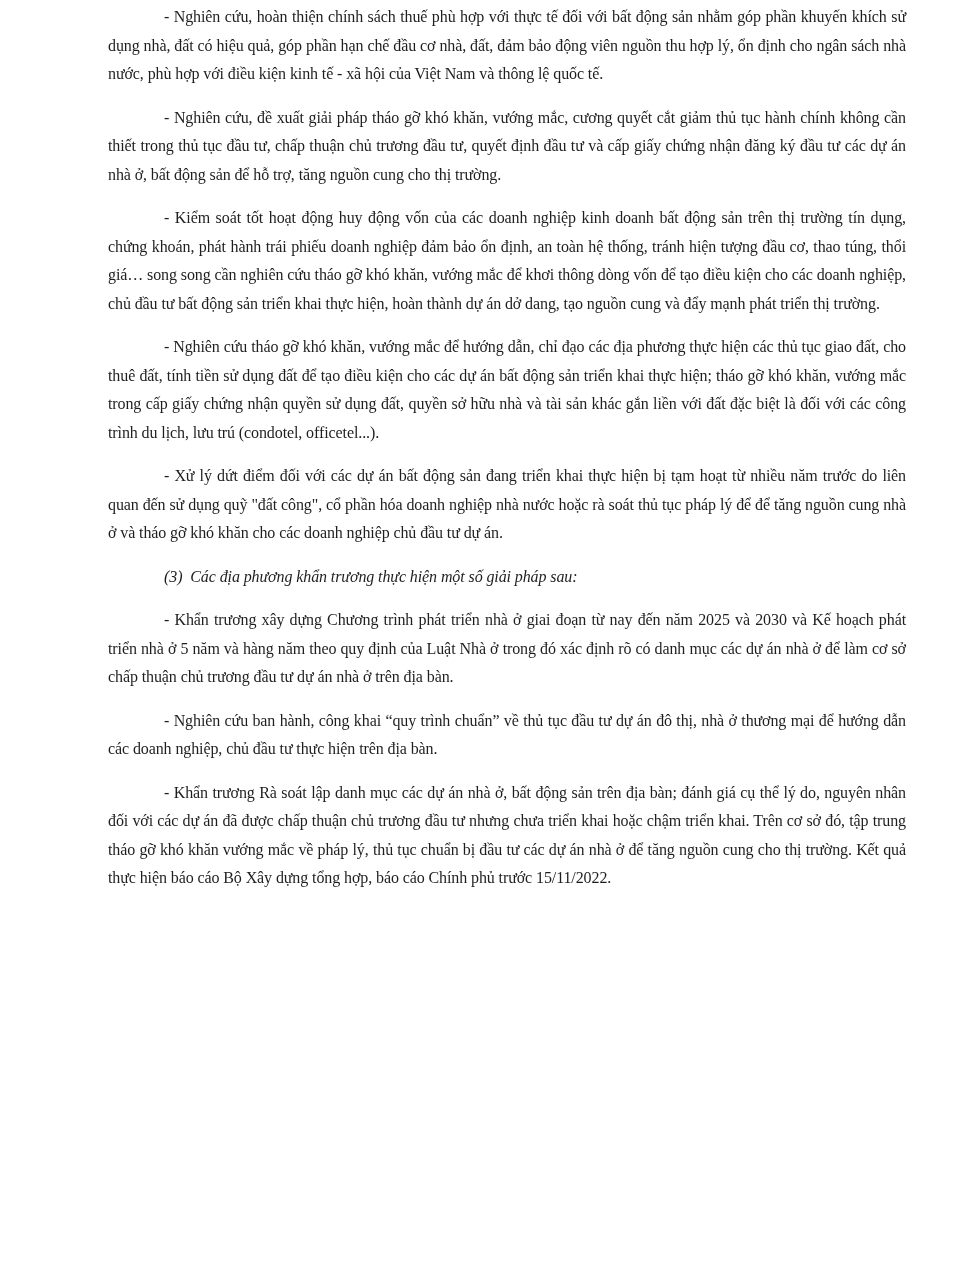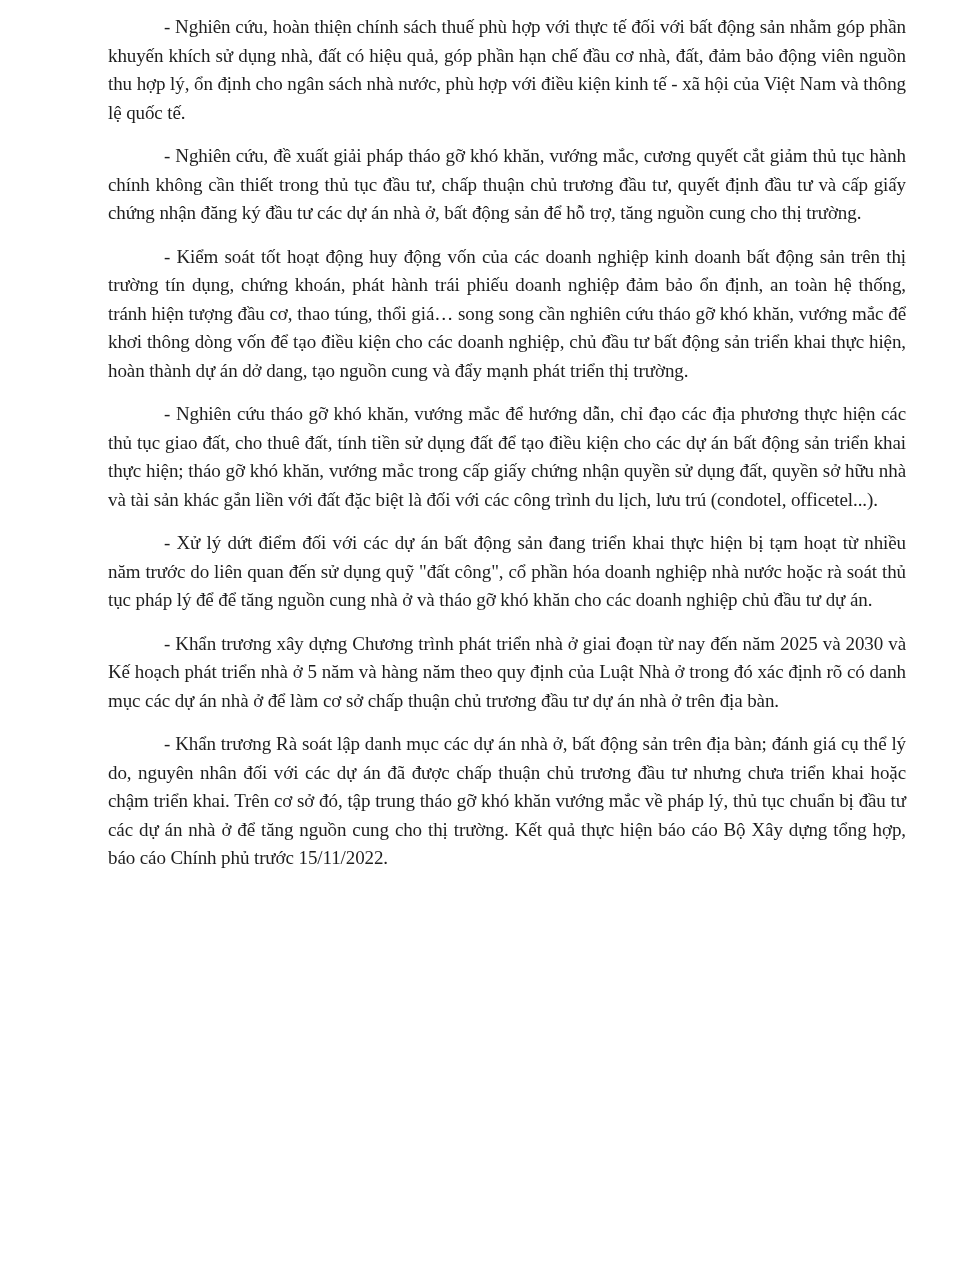--- a/index.html
+++ b/index.html
@@ -13,35 +13,37 @@
     height: 1280px;
     margin: 0 auto;
     background: #ffffff;
     box-sizing: border-box;
     padding: 3px 72px 0 108px;
     overflow: hidden;
     font-family: "Liberation Serif", "DejaVu Serif", serif;
     color: #1e1e1e;
   }
   p.para {
-    margin: 10px 0 15px 0;
-    font-size: 19px;
+    margin: 0 0 15px 0;
+    font-size: 16px;
     line-height: 28.5px;
     text-align: justify;
     text-indent: 56px;
     letter-spacing: -0.1px;
   }
   p.para.italic {
     font-style: italic;
   }
 </style>
 </head>
 <body>
 
 <div class="page">
   <p class="para">- Nghiên cứu, hoàn thiện chính sách thuế phù hợp với thực tế đối với bất động sản nhằm góp phần khuyến khích sử dụng nhà, đất có hiệu quả, góp phần hạn chế đầu cơ nhà, đất, đảm bảo động viên nguồn thu hợp lý, ổn định cho ngân sách nhà nước, phù hợp với điều kiện kinh tế - xã hội của Việt Nam và thông lệ quốc tế.</p>
   <p class="para">- Nghiên cứu, đề xuất giải pháp tháo gỡ khó khăn, vướng mắc, cương quyết cắt giảm thủ tục hành chính không cần thiết trong thủ tục đầu tư, chấp thuận chủ trương đầu tư, quyết định đầu tư và cấp giấy chứng nhận đăng ký đầu tư các dự án nhà ở, bất động sản để hỗ trợ, tăng nguồn cung cho thị trường.</p>
   <p class="para">- Kiểm soát tốt hoạt động huy động vốn của các doanh nghiệp kinh doanh bất động sản trên thị trường tín dụng, chứng khoán, phát hành trái phiếu doanh nghiệp đảm bảo ổn định, an toàn hệ thống, tránh hiện tượng đầu cơ, thao túng, thổi giá… song song cần nghiên cứu tháo gỡ khó khăn, vướng mắc để khơi thông dòng vốn để tạo điều kiện cho các doanh nghiệp, chủ đầu tư bất động sản triển khai thực hiện, hoàn thành dự án dở dang, tạo nguồn cung và đẩy mạnh phát triển thị trường.</p>
   <p class="para">- Nghiên cứu tháo gỡ khó khăn, vướng mắc để hướng dẫn, chỉ đạo các địa phương thực hiện các thủ tục giao đất, cho thuê đất, tính tiền sử dụng đất để tạo điều kiện cho các dự án bất động sản triển khai thực hiện; tháo gỡ khó khăn, vướng mắc trong cấp giấy chứng nhận quyền sử dụng đất, quyền sở hữu nhà và tài sản khác gắn liền với đất đặc biệt là đối với các công trình du lịch, lưu trú (condotel, officetel...).</p>
   <p class="para">- Xử lý dứt điểm đối với các dự án bất động sản đang triển khai thực hiện bị tạm hoạt từ nhiều năm trước do liên quan đến sử dụng quỹ "đất công", cổ phần hóa doanh nghiệp nhà nước hoặc rà soát thủ tục pháp lý để để tăng nguồn cung nhà ở và tháo gỡ khó khăn cho các doanh nghiệp chủ đầu tư dự án.</p>
+  <p class="para italic">(3) Các địa phương khẩn trương thực hiện một số giải pháp sau:</p>
   <p class="para">- Khẩn trương xây dựng Chương trình phát triển nhà ở giai đoạn từ nay đến năm 2025 và 2030 và Kế hoạch phát triển nhà ở 5 năm và hàng năm theo quy định của Luật Nhà ở trong đó xác định rõ có danh mục các dự án nhà ở để làm cơ sở chấp thuận chủ trương đầu tư dự án nhà ở trên địa bàn.</p>
+  <p class="para">- Nghiên cứu ban hành, công khai “quy trình chuẩn” về thủ tục đầu tư dự án đô thị, nhà ở thương mại để hướng dẫn các doanh nghiệp, chủ đầu tư thực hiện trên địa bàn.</p>
   <p class="para">- Khẩn trương Rà soát lập danh mục các dự án nhà ở, bất động sản trên địa bàn; đánh giá cụ thể lý do, nguyên nhân đối với các dự án đã được chấp thuận chủ trương đầu tư nhưng chưa triển khai hoặc chậm triển khai. Trên cơ sở đó, tập trung tháo gỡ khó khăn vướng mắc về pháp lý, thủ tục chuẩn bị đầu tư các dự án nhà ở để tăng nguồn cung cho thị trường. Kết quả thực hiện báo cáo Bộ Xây dựng tổng hợp, báo cáo Chính phủ trước 15/11/2022.</p>
 </div>
 
 </body></html>

